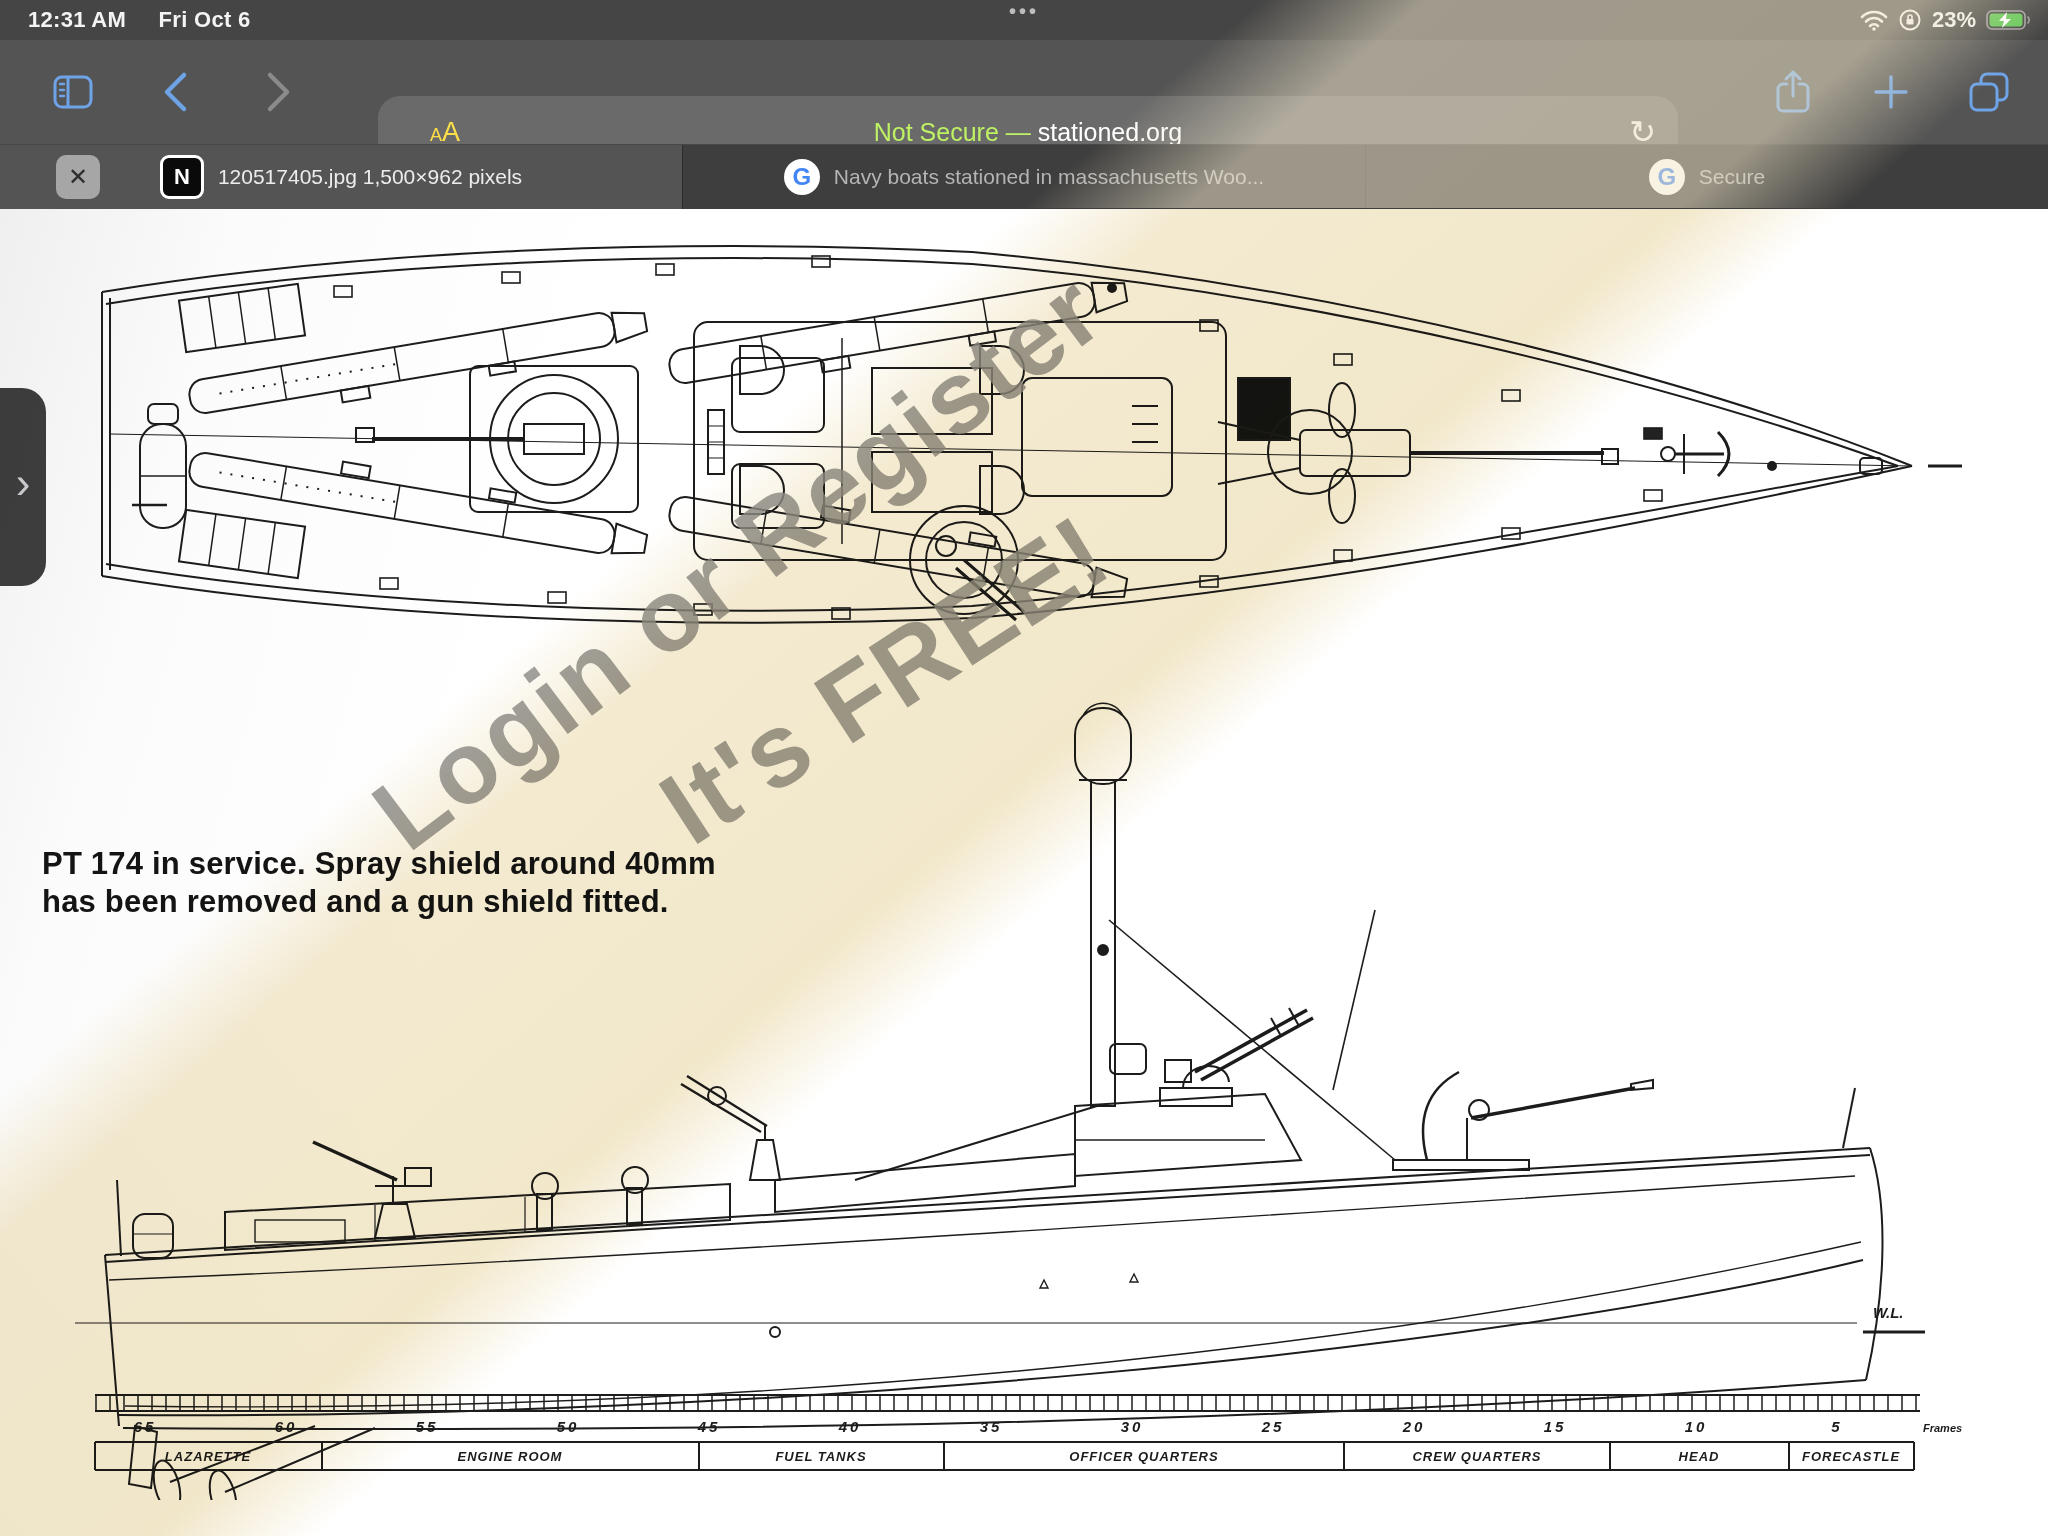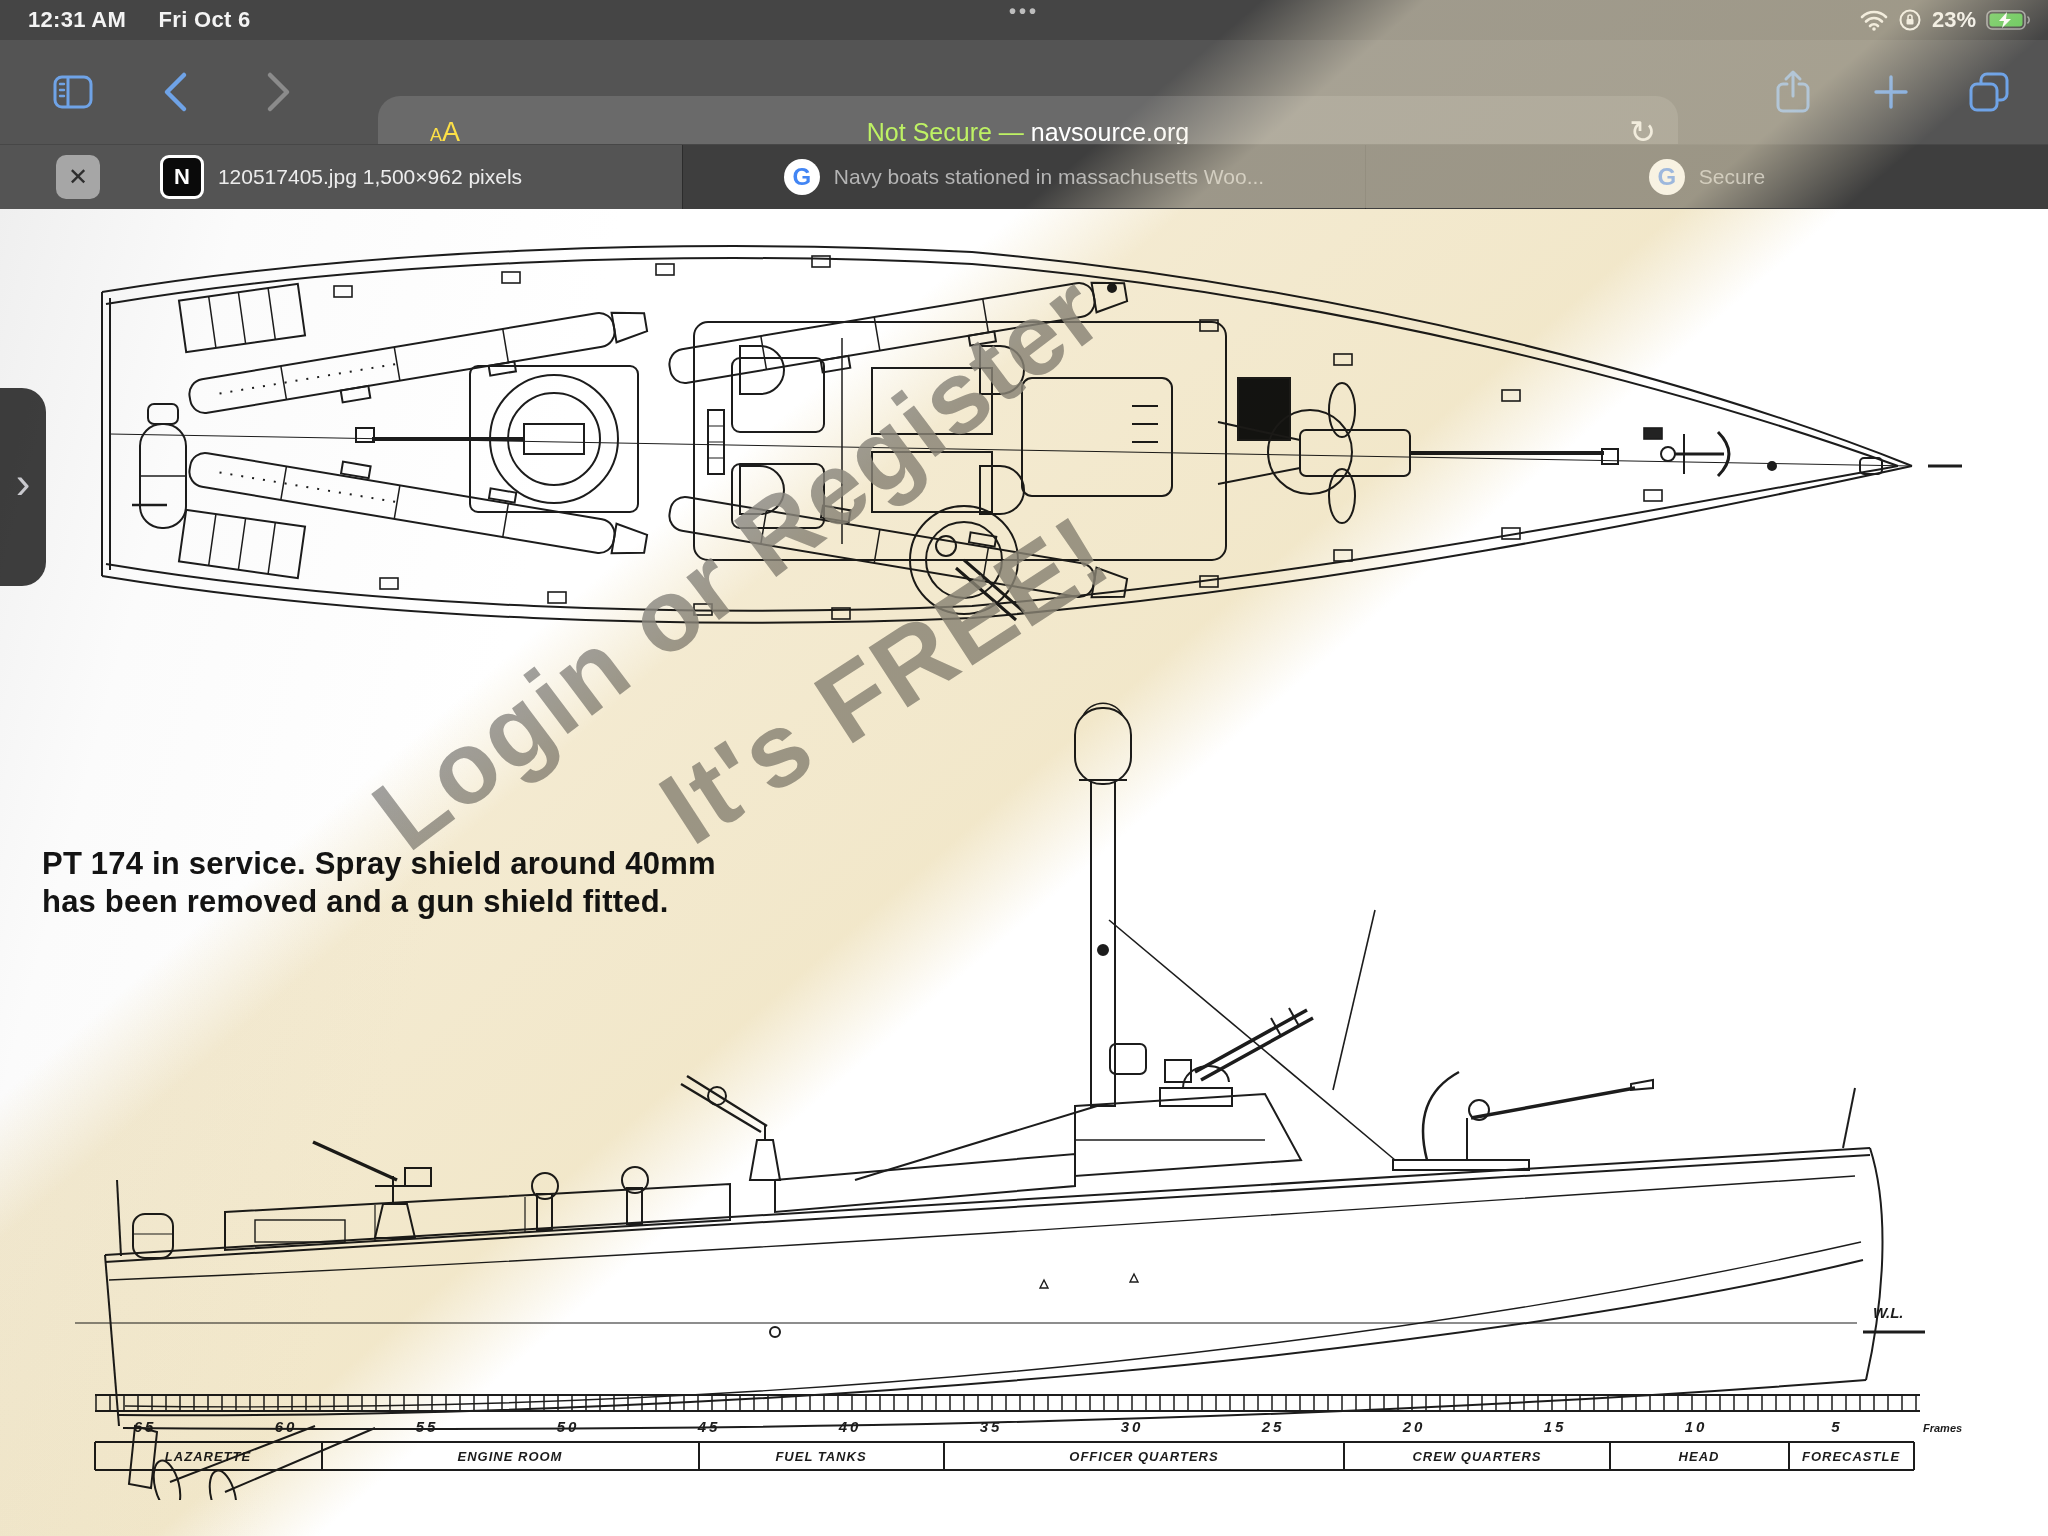--- a/index.html
+++ b/index.html
@@ -380,21 +380,21 @@
           <path d="M6,5 L23,22 L6,39" stroke="#8b8b8b" stroke-width="4.5" fill="none" stroke-linecap="round" stroke-linejoin="round"></path>
         </svg>
       </div>
 
       <div class="urlpill">
         <div class="reader">
           <span class="sm">A</span><span class="lg">A</span>
         </div>
         <div class="urltext">
           <span class="dim">Not Secure —</span>
-          <span>navsource.org</span>
+          <span>stationed.org</span>
         </div>
         <div class="reload">↻</div>
       </div>
 
       <div class="sp" style="margin-left:auto"></div>
       <div class="tbbtn" style="margin-right:40px">
         <svg width="38" height="48" viewBox="0 0 38 48">
           <path d="M13,16 H9 a5,5 0 0 0 -5,5 v17 a5,5 0 0 0 5,5 h20 a5,5 0 0 0 5,-5 V21 a5,5 0 0 0 -5,-5 h-4" stroke="#6fa3e7" stroke-width="3" fill="none" stroke-linecap="round"></path>
           <path d="M19,28 V5 M12,11 L19,4 L26,11" stroke="#6fa3e7" stroke-width="3" fill="none" stroke-linecap="round" stroke-linejoin="round"></path>
         </svg>

